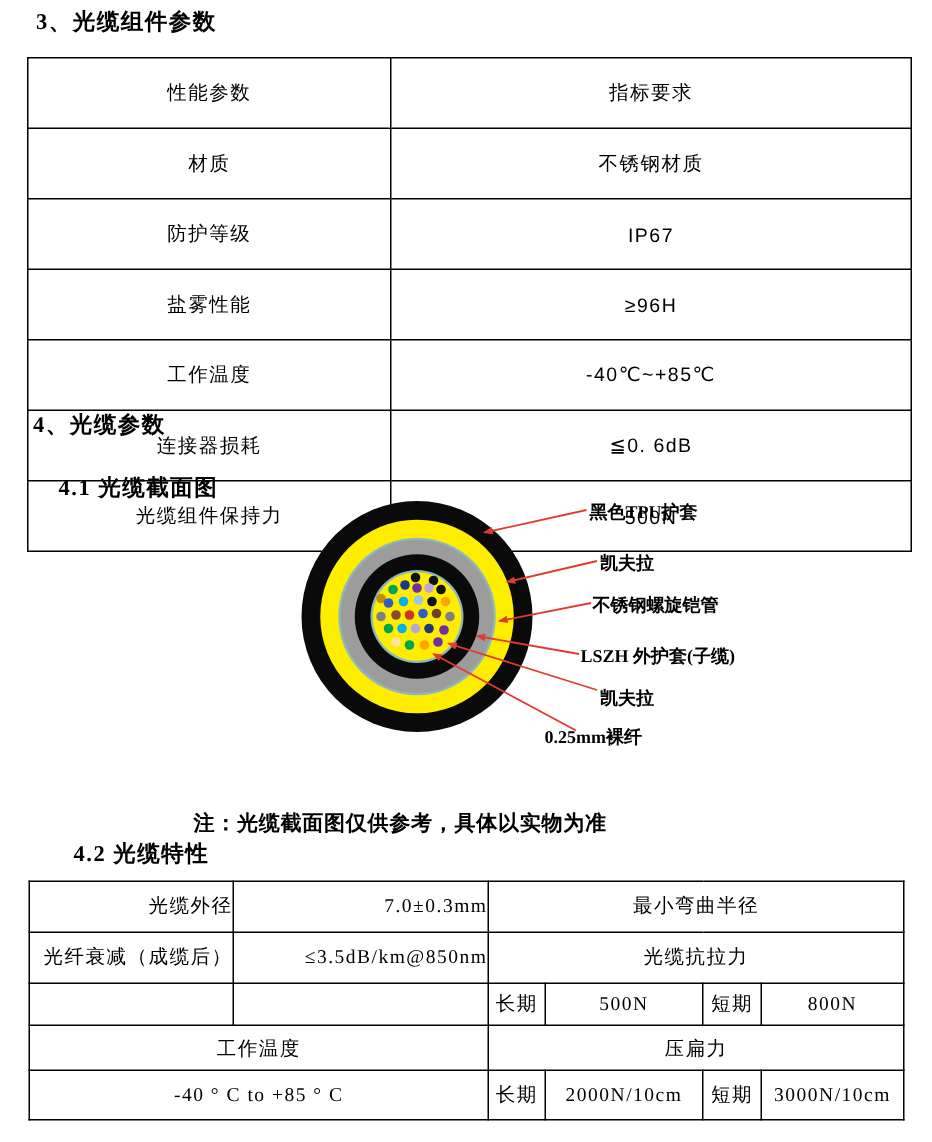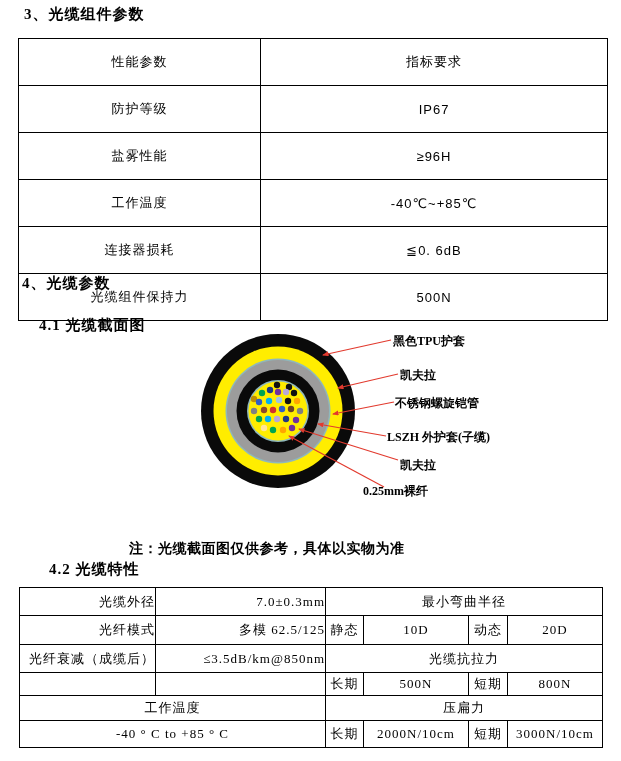--- a/index.html
+++ b/index.html
@@ -47,20 +47,24 @@
 
 <table id="tbl-components">
   <colgroup>
       <col style="width:242px">
       <col style="width:347px">
     </colgroup>
   <tbody>
       <tr>
     <td>性能参数</td>
     <td>指标要求</td>
+  </tr>
+  <tr>
+    <td>材质</td>
+    <td>不锈钢材质</td>
   </tr>
   <tr>
     <td>防护等级</td>
     <td>IP67</td>
   </tr>
   <tr>
     <td>盐雾性能</td>
     <td>≥96H</td>
   </tr>
   <tr>
@@ -150,28 +154,20 @@
     <col style="width:105px">
       <col style="width:39px">
       <col style="width:95px">
   </colgroup>
   <tbody>
       <tr style="height:28px">
     <td class="l">光缆外径</td>
     <td class="l">7.0±0.3mm</td>
     <td colspan="4">最小弯曲半径</td>
   </tr>
-  <tr style="height:29px">
-    <td class="l">光纤模式</td>
-    <td class="l">多模 62.5/125</td>
-    <td>静态</td>
-    <td>10D</td>
-    <td>动态</td>
-    <td>20D</td>
-  </tr>
   <tr style="height:28px">
     <td class="l">光纤衰减（成缆后）</td>
     <td class="l">≤3.5dB/km@850nm</td>
     <td colspan="4">光缆抗拉力</td>
   </tr>
   <tr style="height:23px">
     <td></td>
     <td></td>
     <td>长期</td>
     <td>500N</td>

